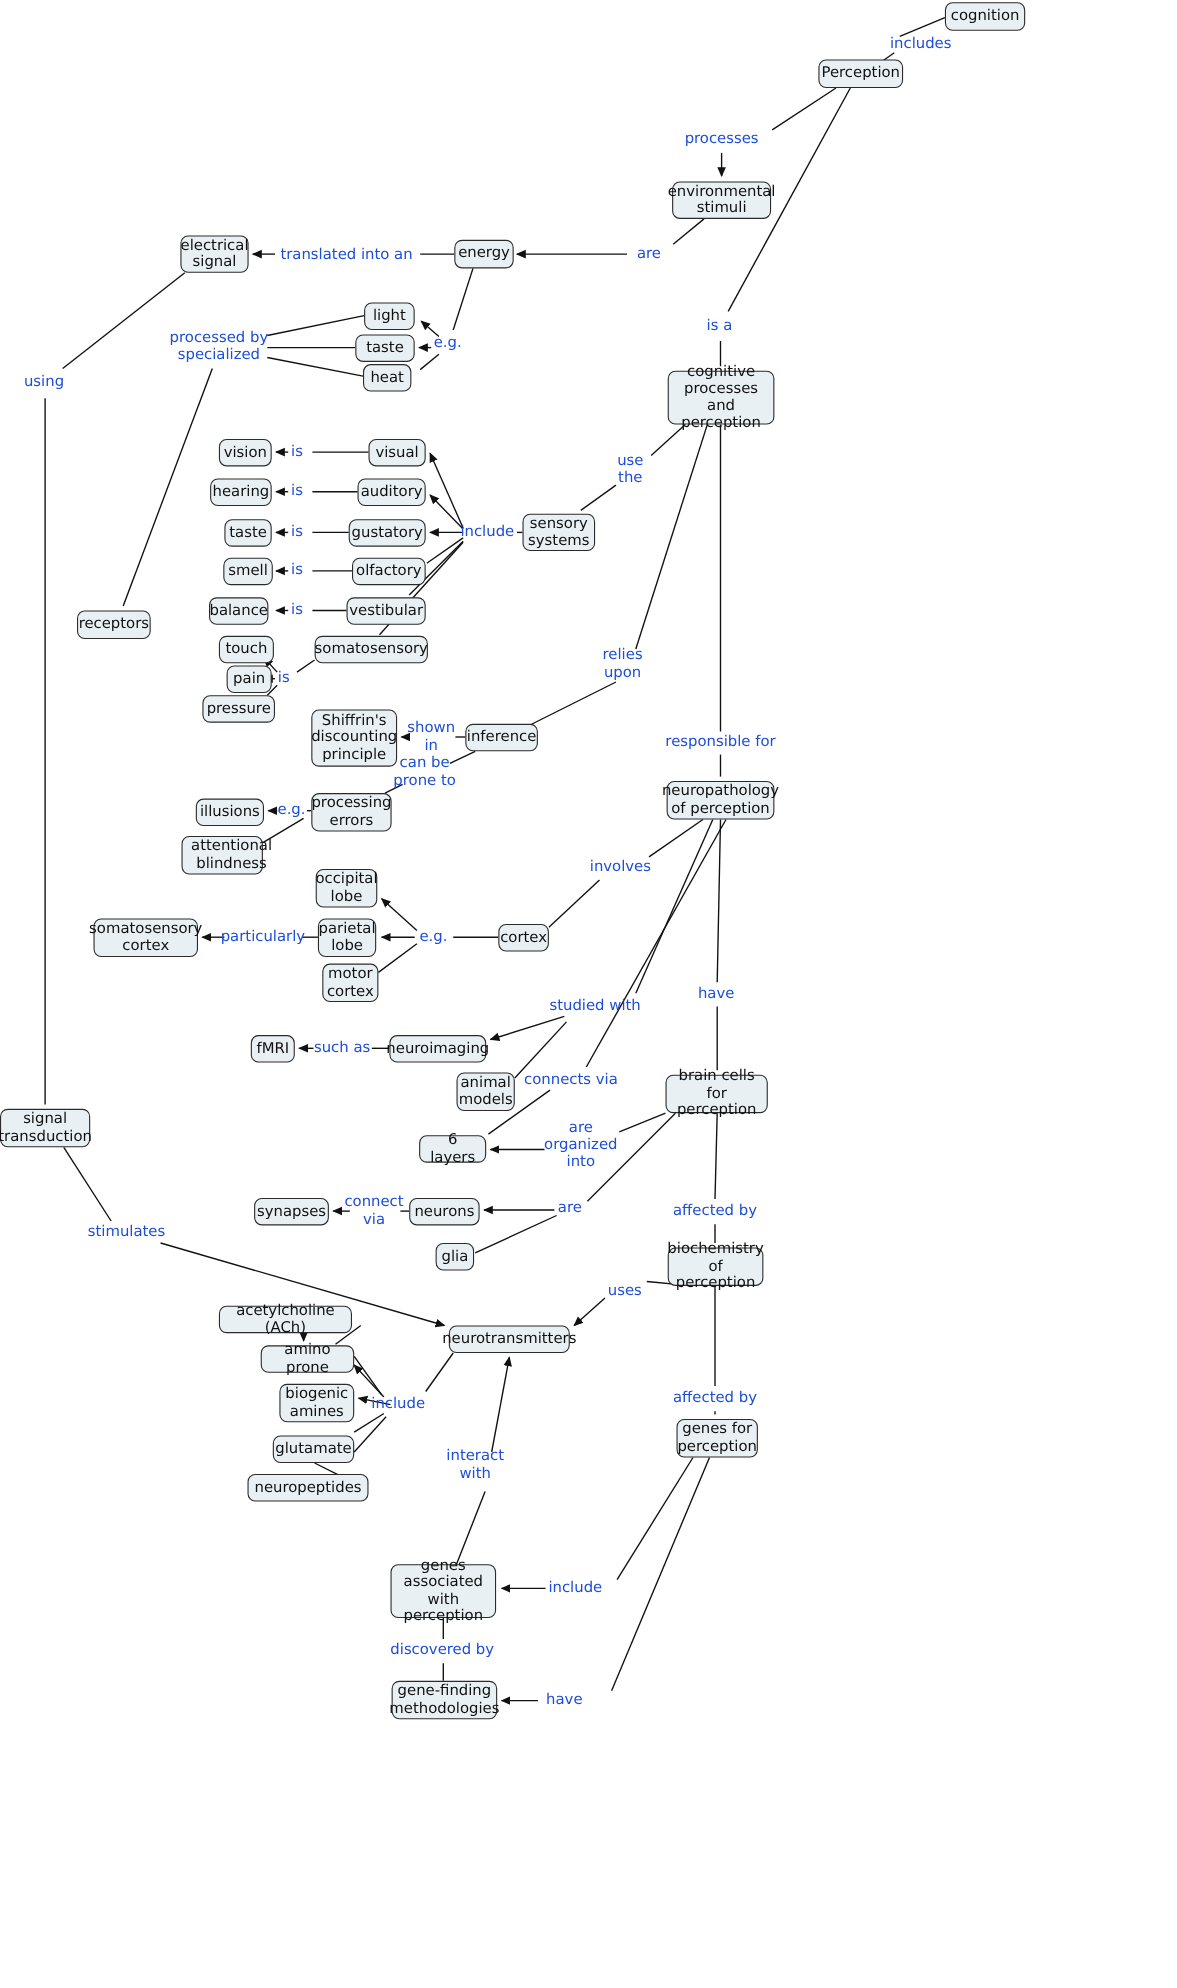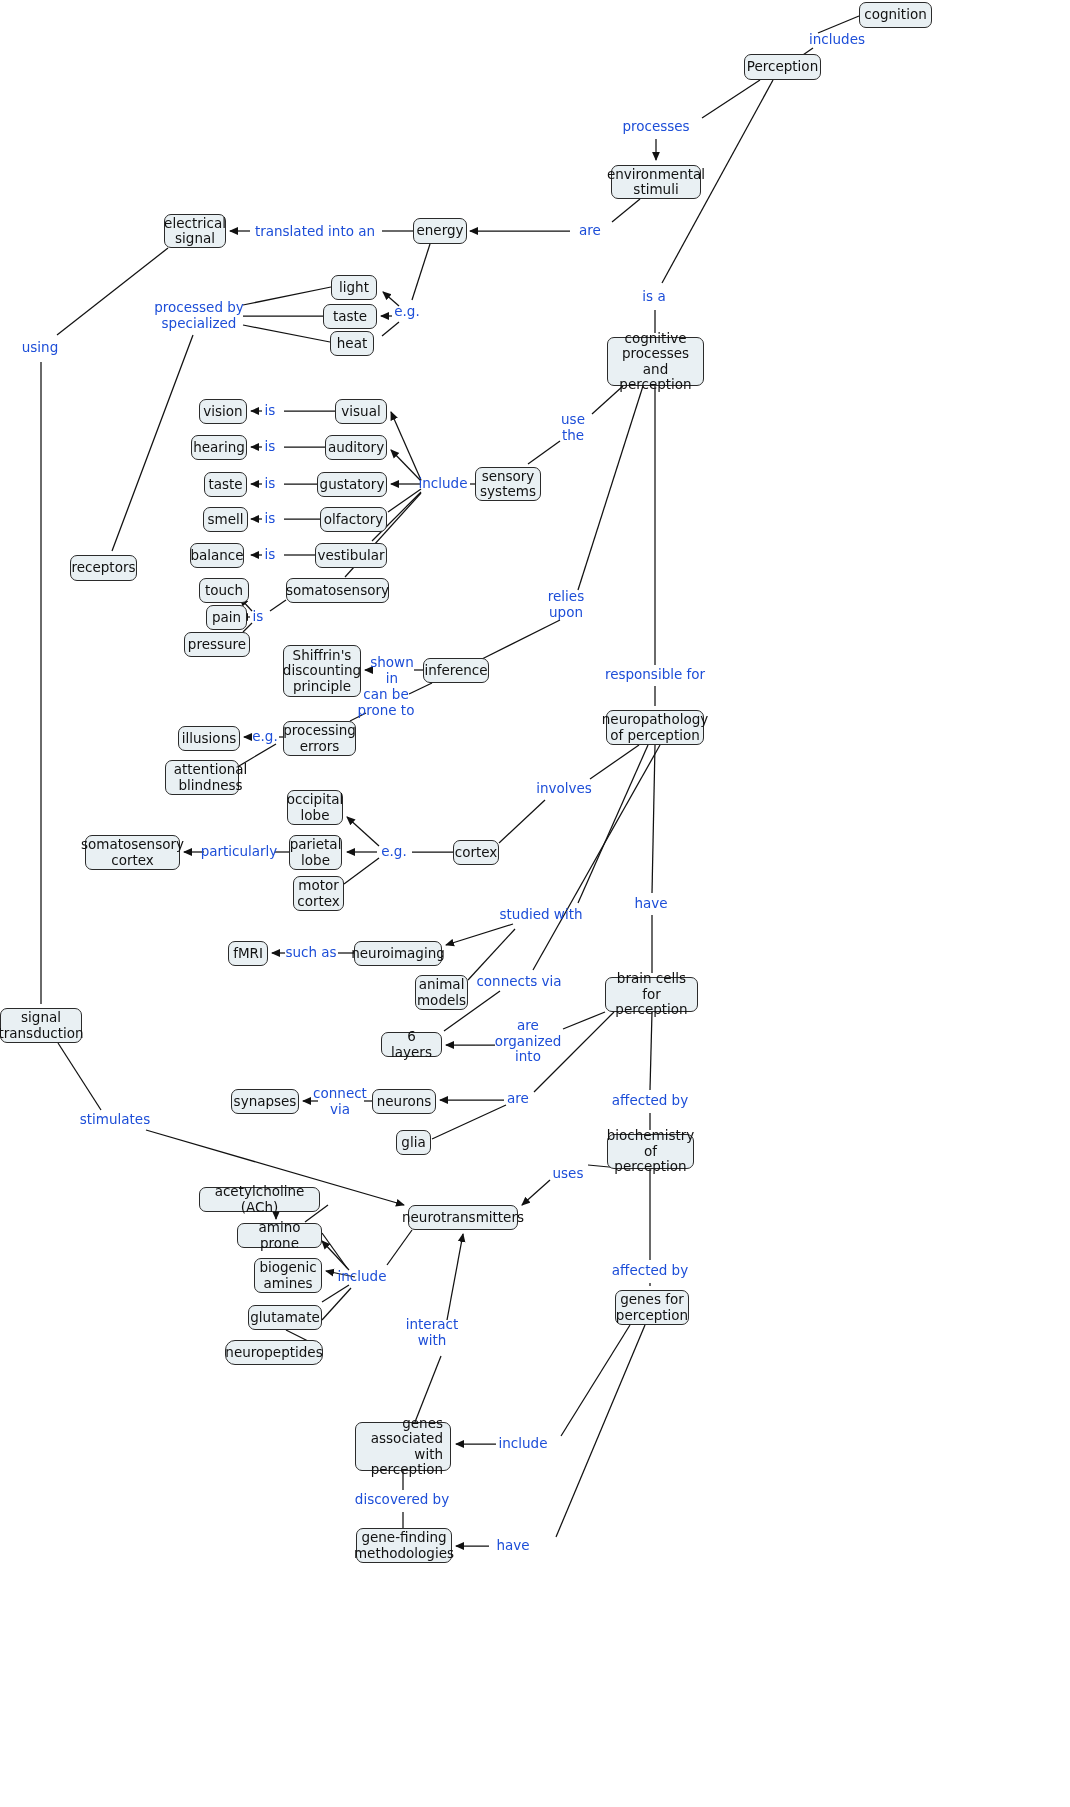--- a/index.html
+++ b/index.html
@@ -250,24 +250,24 @@
   <div class="node" style="left:607px;top:1134px;width:87px;height:35px;">biochemistry
 of perception</div>
   <div class="node" style="left:0px;top:1008px;width:82px;height:35px;">signal
 transduction</div>
   <div class="node" style="left:408px;top:1205px;width:110px;height:25px;">neurotransmitters</div>
   <div class="node" style="left:199px;top:1187px;width:121px;height:25px;">acetylcholine (ACh)</div>
   <div class="node" style="left:237px;top:1223px;width:85px;height:25px;">amino prone</div>
   <div class="node" style="left:254px;top:1258px;width:68px;height:35px;">biogenic
 amines</div>
   <div class="node" style="left:248px;top:1305px;width:74px;height:25px;">glutamate</div>
-  <div class="node" style="left:225px;top:1340px;width:98px;height:25px;border-radius:10px;">neuropeptides</div>
+  <div class="node" style="left:225px;top:1340px;width:110px;height:25px;">neuropeptides</div>
   <div class="node" style="left:615px;top:1290px;width:74px;height:35px;">genes for
 perception</div>
-  <div class="node" style="left:355px;top:1422px;width:96px;height:49px;text-align:right;">genes
+  <div class="node" style="left:355px;top:1422px;width:96px;height:49px;">genes
 associated
 with perception</div>
   <div class="node" style="left:356px;top:1528px;width:96px;height:35px;">gene-finding
 methodologies</div>
 
   <div class="lbl" style="left:837px;top:40px;">includes</div>
   <div class="lbl" style="left:656px;top:127px;">processes</div>
   <div class="lbl" style="left:590px;top:231px;">are</div>
   <div class="lbl" style="left:315px;top:232px;">translated into an</div>
   <div class="lbl" style="left:407px;top:312px;">e.g.</div>

